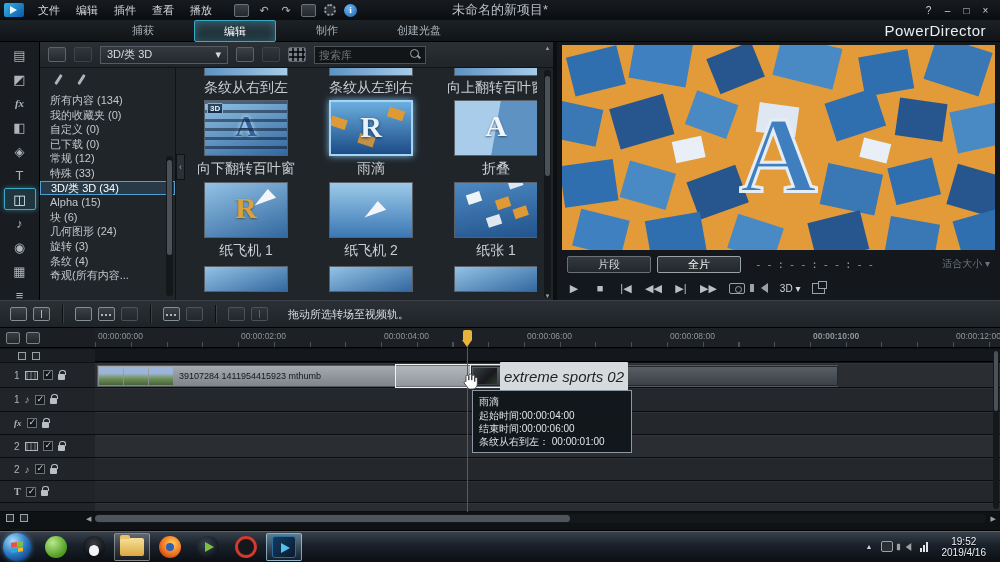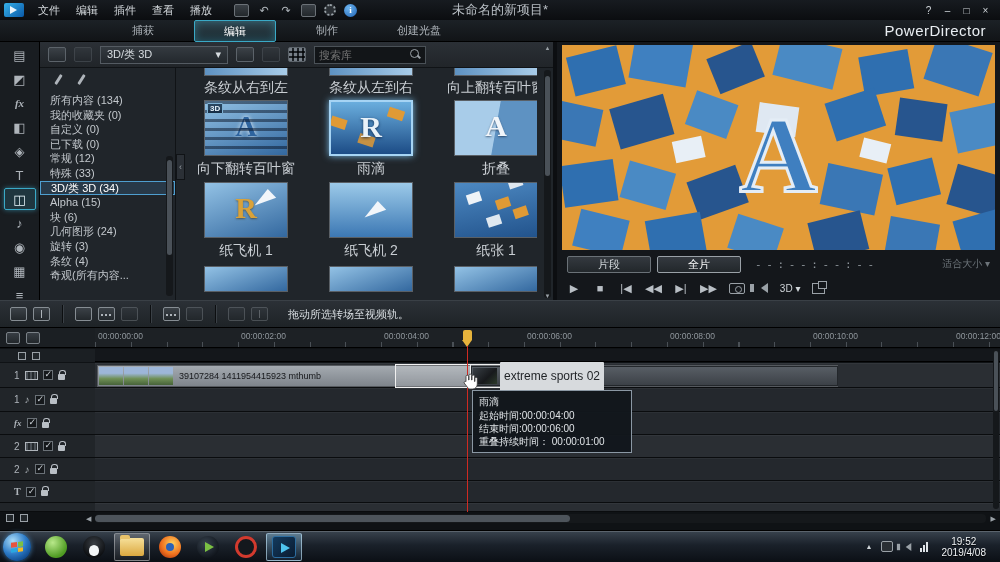--- a/index.html
+++ b/index.html
@@ -171,21 +171,21 @@
     background:linear-gradient(#a4aab0,#7e848b); border:1px solid #55595e; display:flex; align-items:center; z-index:2; }
   .clip1 .thumbs { display:flex; gap:1px; margin-left:1px; }
   .clip1 .thumbs i { width:24px; height:18px; background:linear-gradient(180deg,#9db6d8 35%,#6f8f55 65%,#47633a); }
   .clip1 .cliptext { font-size:9px; color:#16181b; margin-left:6px; white-space:nowrap; }
   .dropzone { position:absolute; left:395px; top:36px; width:144px; height:24px; border:1px solid #f0f0f0;
     background:rgba(255,255,255,.16); z-index:4; }
   .dropzone::before { content:""; position:absolute; left:74px; top:0; bottom:0; width:1px; background:rgba(255,255,255,.8); }
   .clip2 { position:absolute; left:471px; top:38px; width:367px; height:20px;
     background:linear-gradient(#585e65,#3c4147); border:1px solid #23272b; display:flex; align-items:center; z-index:5; }
   .clip2 .th { width:24px; height:16px; margin-left:1px; background:linear-gradient(135deg,#3a4046,#17191c 60%,#2c3a2a); }
-  .clip2 .chip { background:#d7dadd; color:#1f2225; font-size:12px; padding:8px 4px; margin-left:3px; line-height:13px; border-radius:1px; white-space:nowrap; }
+  .clip2 .chip { background:#d7dadd; color:#1f2225; font-size:15px; padding:8px 4px; margin-left:3px; line-height:13px; border-radius:1px; white-space:nowrap;font-style:italic; }
 
   .tooltip { position:absolute; left:472px; top:62px; width:160px; background:rgba(18,23,28,.96);
     border:1px solid #8b98a4; padding:4px 6px; z-index:9; font-size:10px; color:#dfe3e6; line-height:13px; }
   .tooltip .tt-title { margin-bottom:1px; }
 
   .cursor-hand { position:absolute; left:462px; top:44px; z-index:10; }
 
   .tl-vscroll { position:absolute; right:1px; top:21px; width:6px; height:160px; background:#15181b; border-radius:3px; }
   .tl-vscroll .thumbbar { position:absolute; left:1px; right:1px; top:2px; height:60px; background:#4a5158; border-radius:3px; }
   .hscroll { position:absolute; left:95px; right:14px; top:186px; height:9px; background:#15181b; border-radius:4px; }
@@ -471,21 +471,21 @@
       <div class="tli"></div>
       <div class="tli"></div>
     </div>
     <div class="ruler">
       <div class="ticks"></div>
       <span class="rlabel" style="left:3px;">00:00:00:00</span>
       <span class="rlabel" style="left:146px;">00:00:02:00</span>
       <span class="rlabel" style="left:289px;">00:00:04:00</span>
       <span class="rlabel" style="left:432px;">00:00:06:00</span>
       <span class="rlabel" style="left:575px;">00:00:08:00</span>
-      <span class="rlabel" style="left:718px;">00:00:10:00</span>
+      <span class="rlabel" style="left:718px;font-weight:bold;">00:00:10:00</span>
       <span class="rlabel" style="left:861px;">00:00:12:00</span>
     </div>
     <div class="ph-head" style="left:463px;"></div>
     <div class="ph-marker" style="left:462px;"></div>
     <div class="playhead-line" style="left:467px;top:18px;height:166px;"></div>
 
     <div class="markrow">
       <div class="hd">
           <div class="sq"></div>
         <div class="sq"></div>
@@ -566,21 +566,21 @@
     <div class="cursor-hand">
       <svg width="16" height="18" viewBox="0 0 16 18">
         <path d="M4 9 V4.5 a1.3 1.3 0 0 1 2.6 0 V8 l.4 0 V3.4 a1.3 1.3 0 0 1 2.6 0 V8 l.4 0 V4.4 a1.3 1.3 0 0 1 2.6 0 V9.5 l.3 0 V6.5 a1.2 1.2 0 0 1 2.4 0 V12 c0 3-2 5-5 5 h-1.5 c-2 0-3.2-1-4-2.6 L2.2 11 a1.2 1.2 0 0 1 1.8-1.4 Z" fill="#ffffff" stroke="#333" stroke-width="0.8"></path>
       </svg>
     </div>
 
     <div class="tooltip">
       <div class="tt-title">雨滴</div>
       <div>起始时间:00:00:04:00</div>
       <div>结束时间:00:00:06:00</div>
-      <div>重叠持续时间： 00:00:01:00</div>
+      <div>条纹从右到左： 00:00:01:00</div>
     </div>
 
     <div class="tl-vscroll">
         <div class="thumbbar"></div>
       </div>
     <div class="zoomctl">
       <div class="sq"></div>
       <div class="sq"></div>
     </div>
     <span class="hs-arrow" style="left:86px;">◀</span>
@@ -624,18 +624,18 @@
       <span class="up">▲</span>
       <div class="ti"></div>
       <div class="spk" style="transform:scale(.8);"></div>
       <div class="netbars">
           <i></i>
           <i></i>
           <i></i>
         </div>
       <div class="clock">
         <div>19:52</div>
-        <div>2019/4/08</div>
+        <div>2019/4/16</div>
       </div>
     </div>
   </div>
 
 </div>
 
 </body></html>

